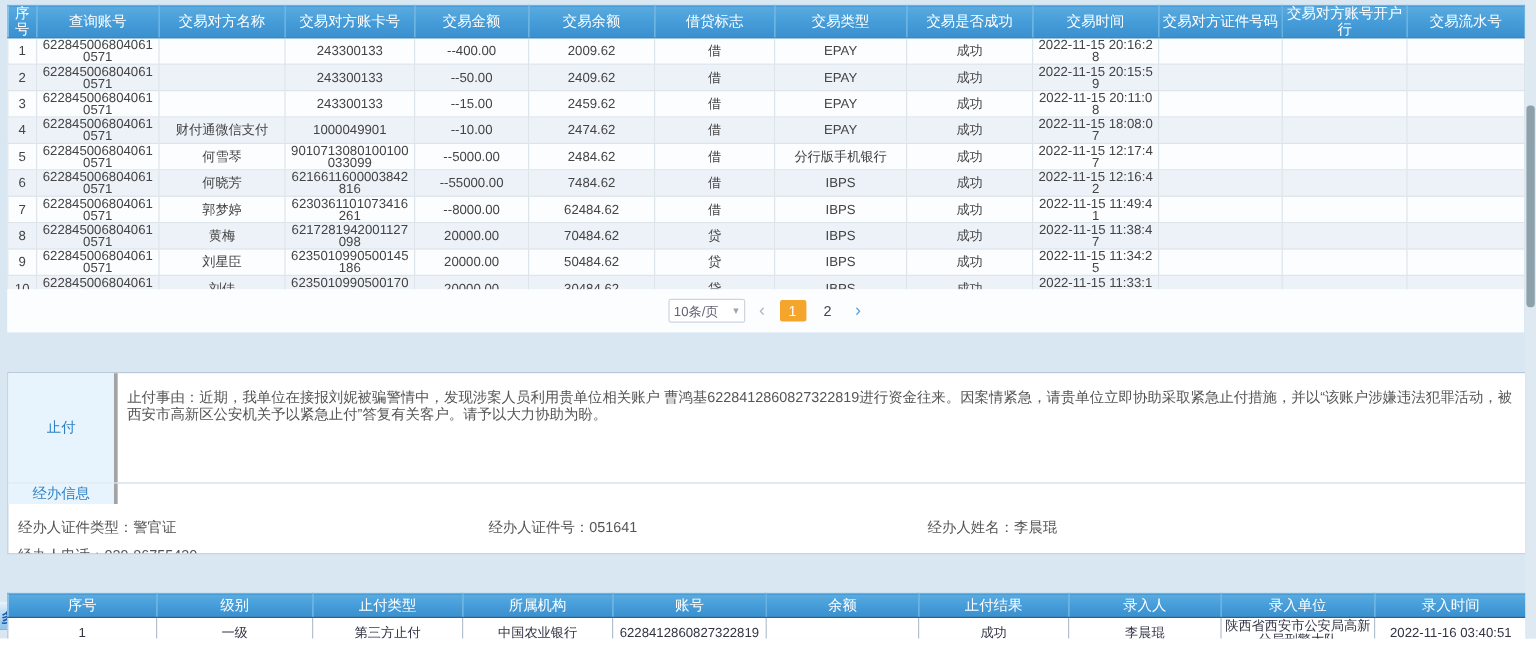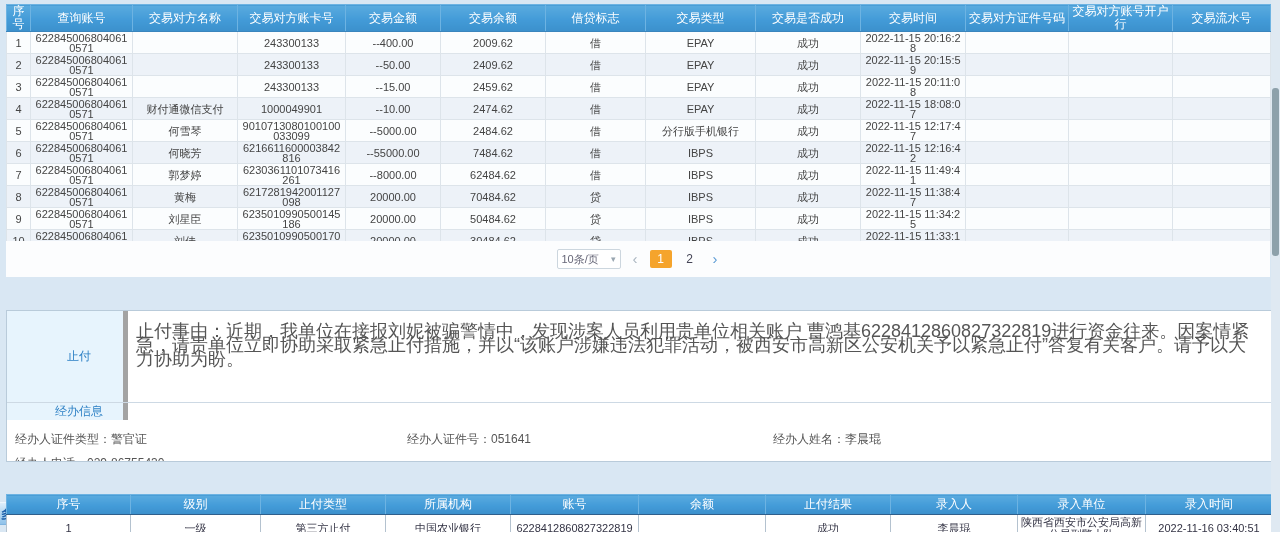--- a/index.html
+++ b/index.html
@@ -33,24 +33,24 @@
         border-top:1px solid #eef7fd;border-bottom:1px solid #7fb4e0;}
   .bar1{top:287px;}
   .bar2{top:467px;margin-top:35px;}
 
   .panel{position:absolute;left:6px;top:310px;width:1266px;box-sizing:border-box;background:#fff;
         border:1px solid #b9cbda;}
   .p-sec{display:flex;box-sizing:border-box;}
   .sec-zf{height:92px;border-bottom:1px solid #cdd9e4;}
   .sec-jb{height:58px;flex-direction:column;}
   .p-label{width:88px;background:#e7f4fd;color:#2e81c5;font-size:12px;display:flex;align-items:center;
-        justify-content:center;border-right:5px solid #a3a3a3;flex:none;padding-left:28px;}
+        justify-content:center;border-right:3px solid #a3a3a3;flex:none;}
   .p-content{flex:1;padding:4px 10px 0 8px;font-size:12px;color:#555;overflow:hidden;}
   .f-row{display:grid;grid-template-columns:392px 366px auto;margin-top:7px;}
-  .reason{margin-top:9px;line-height:14px;font-size:18px;color:#555;}
+  .reason{margin-top:9px;line-height:14px;font-size:12px;color:#555;}
 
   #multi-table{left:6px;top:494px;width:1266px;font-size:11px;border:1px solid #44729f;}
   #multi-table th{height:19px;background:linear-gradient(180deg,#5aabdf 0%,#439bd8 55%,#3b90cc 100%);
         color:#fff;font-weight:normal;font-size:12px;border:1px solid #6db3e2;
         border-bottom:1px solid #2f5f8c;padding:0 1px;}
   #multi-table td{border:1px solid #b4c2cf;text-align:center;color:#334;background:#fff;
         padding:1px 2px;word-break:break-all;line-height:12px;height:22px;vertical-align:middle;}
 
   .v-scrollbar{position:absolute;right:0;top:0;width:9px;height:552px;background:#dfe9f2;}
   .thumb{position:absolute;left:1px;top:88px;width:7px;height:168px;background:#8da1ab;border-radius:3px;}

